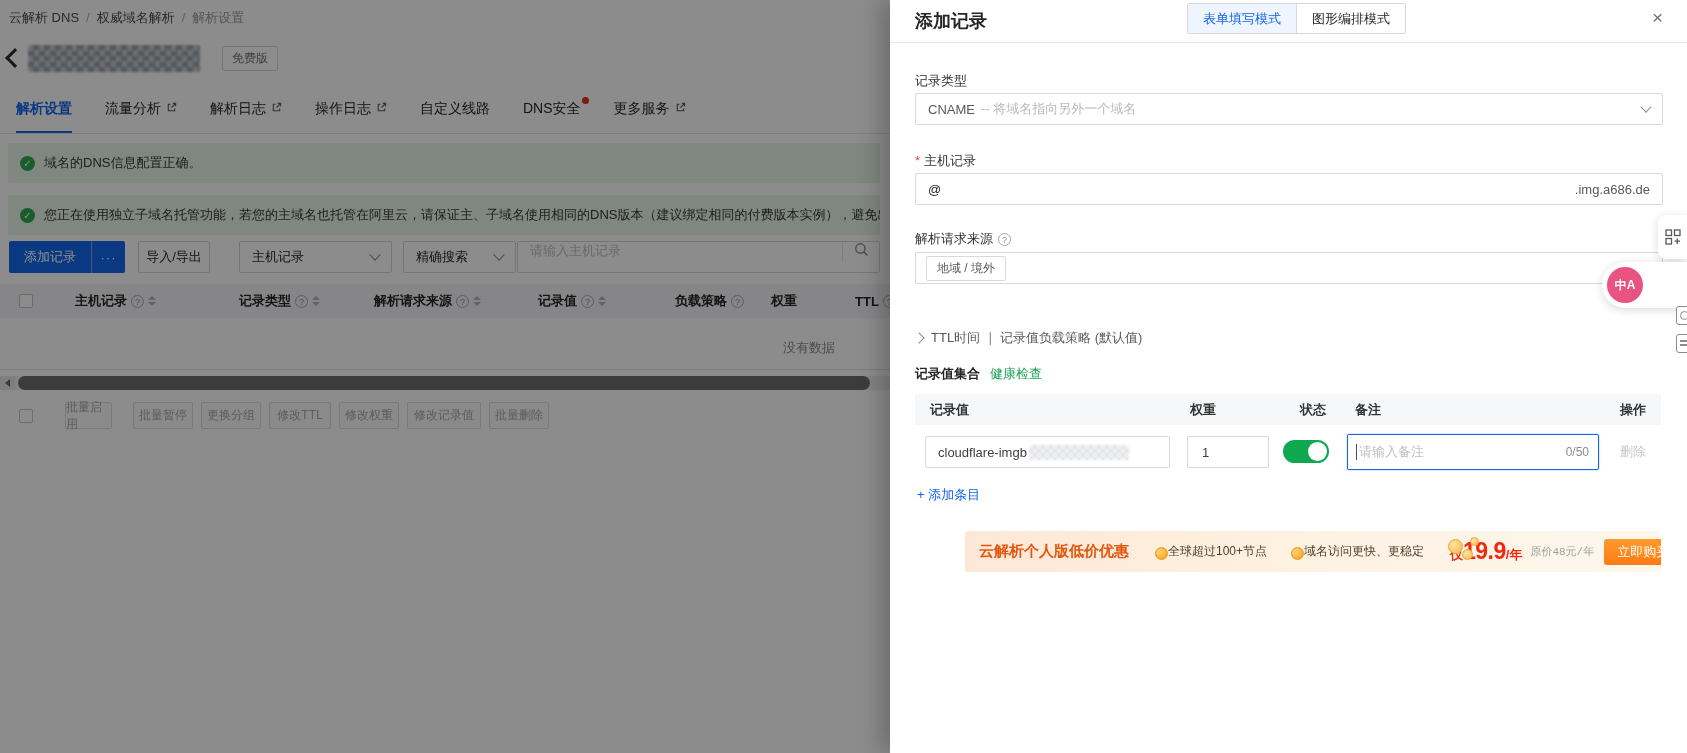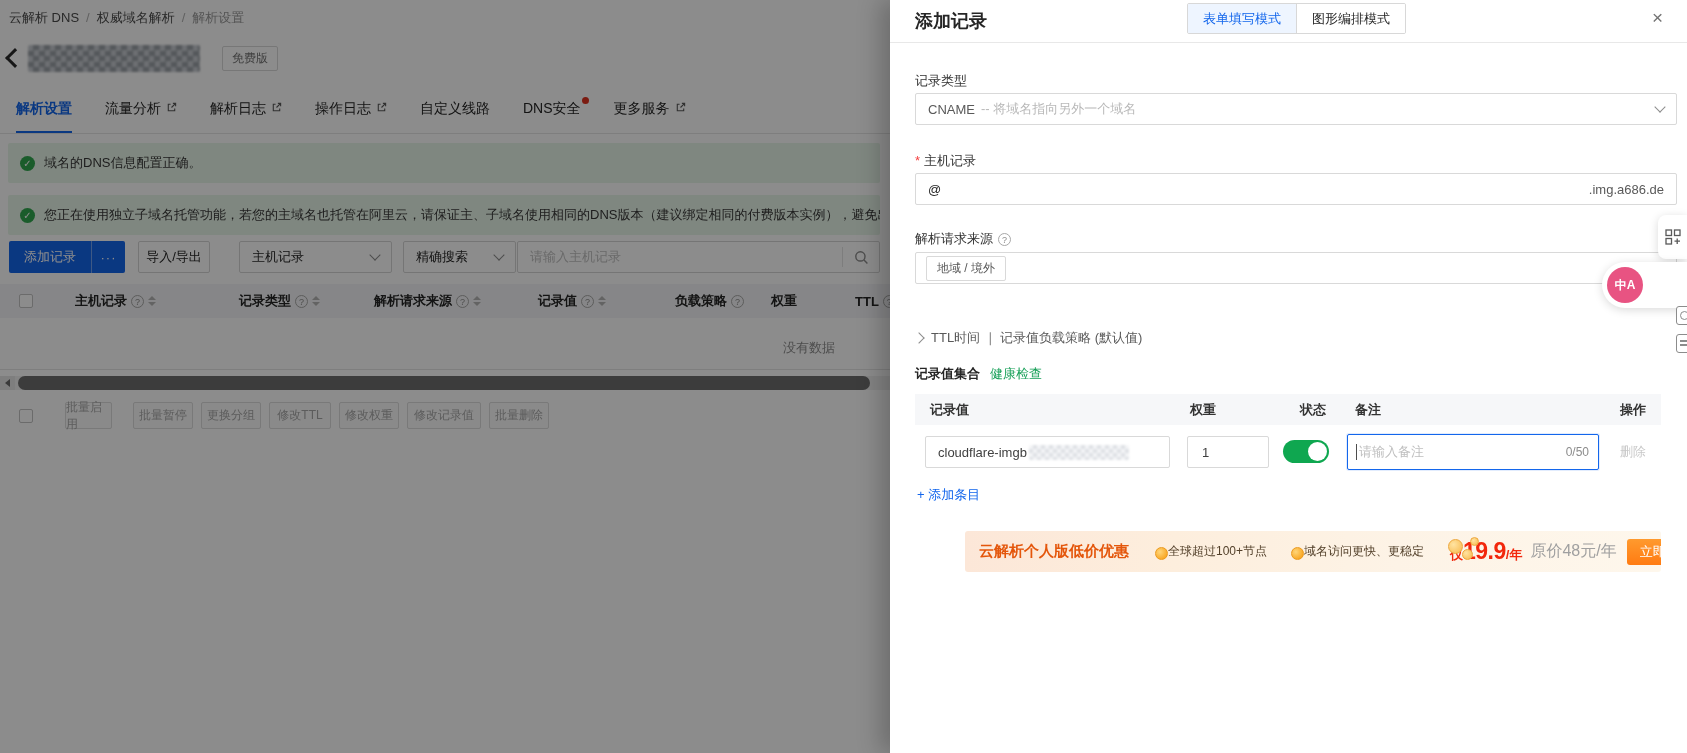--- a/index.html
+++ b/index.html
@@ -20,21 +20,21 @@
   .tab svg{margin-top:2px;}
   .reddot{position:absolute;top:-3px;right:-8px;width:7px;height:7px;border-radius:50%;background:#e0321f;}
   .divider{position:absolute;left:0;width:890px;height:1px;background:#e6e6e6;}
   .alert{position:absolute;left:8px;width:872px;height:40px;background:#e8f6e9;border-radius:2px;display:flex;align-items:center;padding:0 12px;box-sizing:border-box;overflow:hidden;white-space:nowrap;}
   .alert .txt{font-size:13px;color:#383838;}
   .okic{flex:0 0 15px;width:15px;height:15px;border-radius:50%;background:#31a84f;color:#fff;font-size:10px;line-height:15px;text-align:center;margin-right:9px;}
   .btn-blue{background:#1366ec;color:#fff;font-size:13px;display:flex;align-items:center;justify-content:center;cursor:pointer;}
   .btn-plain{background:#fff;border:1px solid #d6d6d6;border-radius:2px;color:#262626;font-size:13px;display:flex;align-items:center;justify-content:center;cursor:pointer;box-sizing:border-box;}
   .selbox{background:#fff;border:1px solid #d6d6d6;border-radius:2px;color:#262626;font-size:13px;display:flex;align-items:center;padding:0 12px;box-sizing:border-box;cursor:pointer;}
   .caret{width:7px;height:7px;border-right:1.5px solid #8c8c8c;border-bottom:1.5px solid #8c8c8c;transform:rotate(45deg);margin-left:auto;margin-top:-4px;}
-  .searchbox{background:#fff;border:1px solid #d6d6d6;border-radius:2px;display:flex;align-items:center;box-sizing:border-box;}
+  .searchbox{background:#fff;border:1px solid #d6d6d6;border-radius:2px;display:flex;box-sizing:border-box;}
   .ph{color:#c0c0c0;font-size:13px;padding-left:12px;flex:1;}
   .thead{position:absolute;left:0;width:890px;height:34px;background:#f4f5f7;display:flex;align-items:center;font-size:13px;color:#262626;font-weight:600;}
   .th{position:absolute;display:flex;align-items:center;gap:4px;}
   .helpic{width:13px;height:13px;border-radius:50%;border:1px solid #a8a8a8;color:#8c8c8c;font-size:9px;line-height:13px;text-align:center;font-weight:400;box-sizing:border-box;}
   .sort{display:flex;flex-direction:column;gap:2px;cursor:pointer;}
   .sort i{display:block;width:0;height:0;border-left:4px solid transparent;border-right:4px solid transparent;}
   .sort .up{border-bottom:4px solid #b5b5b5;}
   .sort .dn{border-top:4px solid #b5b5b5;}
   .cb{position:absolute;width:14px;height:14px;border:1px solid #c4c4c4;border-radius:2px;background:#fff;box-sizing:border-box;cursor:pointer;}
   .hscroll-track{position:absolute;left:0;width:890px;height:14px;background:#f1f1f1;}
@@ -45,21 +45,21 @@
   
   #mask{position:absolute;left:0;top:0;width:890px;height:753px;background:rgba(0,0,0,0.45);z-index:40;}
   #drawer{position:absolute;left:890px;top:0;width:797px;height:753px;background:#fff;z-index:50;box-shadow:-10px 0 22px rgba(0,0,0,0.22);}
   .dtitle{position:absolute;left:25px;top:9px;font-size:18px;font-weight:600;color:#262626;}
   .modetabs{position:absolute;left:297px;top:3px;display:flex;border:1px solid #d8d8d8;border-radius:2px;overflow:hidden;height:29px;}
   .mtab{padding:0 15px;font-size:13px;line-height:29px;cursor:pointer;background:#fff;color:#262626;}
   .mtab.active{background:#eef5ff;color:#1366ec;border-right:1px solid #d8d8d8;}
   .mtab:last-child{border-left:1px solid #d8d8d8;margin-left:-1px;}
   .dclose{position:absolute;right:24px;top:8px;font-size:19px;color:#737373;cursor:pointer;line-height:1;}
   .dlabel{position:absolute;left:25px;font-size:13px;color:#333;}
-  .dinput{position:absolute;left:25px;right:10px;height:32px;border:1px solid #d9d9d9;border-radius:2px;display:flex;align-items:center;box-sizing:border-box;background:#fff;font-size:13px;}
+  .dinput{position:absolute;left:25px;right:24px;height:32px;border:1px solid #d9d9d9;border-radius:2px;display:flex;align-items:center;box-sizing:border-box;background:#fff;font-size:13px;}
   .req{color:#f53f3f;margin-right:4px;}
   .chip{border:1px solid #d9d9d9;border-radius:2px;font-size:12px;color:#595959;padding:3px 10px;margin-left:10px;background:#fff;}
   .warn{position:absolute;left:25px;font-size:13px;color:#f7a11a;}
   .collapse{position:absolute;left:25px;display:flex;align-items:center;gap:8px;font-size:13px;color:#595959;cursor:pointer;}
   .chev-r{width:7px;height:7px;border-right:1.5px solid #8c8c8c;border-top:1.5px solid #8c8c8c;transform:rotate(45deg);}
   .vs-label{font-size:13px;font-weight:700;color:#262626;}
   .greenlink{font-size:13px;color:#18a058;cursor:pointer;margin-left:10px;}
   .rtable{position:absolute;left:25px;width:746px;}
   .rthead{position:relative;height:31px;background:#f6f7f9;font-size:13px;font-weight:600;color:#333;}
   .rth{position:absolute;top:0;line-height:31px;}
@@ -74,21 +74,21 @@
   
   #promo{position:absolute;left:75px;top:531px;width:696px;height:41px;border-radius:3px;background:linear-gradient(90deg,#fce7d8,#fdeedd 30%,#fdf3e6 62%,#fef7ec);display:flex;align-items:center;padding:0 14px;box-sizing:border-box;overflow:hidden;}
   .promo-title{font-size:15px;font-weight:700;color:#e4560b;margin-right:26px;white-space:nowrap;}
   .ppoint{display:flex;align-items:flex-end;font-size:12px;color:#53402a;margin-right:24px;white-space:nowrap;}
   .golddot{width:13px;height:13px;border-radius:50%;background:radial-gradient(circle at 35% 35%,#ffd579,#f9a825 75%);border:1px solid #eb9a1e;box-sizing:border-box;}
   .coins{position:relative;width:34px;height:30px;margin-left:auto;}
   .coin{position:absolute;border-radius:50%;background:radial-gradient(circle at 35% 35%,#ffe3a1,#f7b84b);border:1px solid #eda73c;box-sizing:border-box;}
   .price{display:flex;align-items:baseline;color:#f2270c;font-weight:700;white-space:nowrap;margin-left:2px;}
   .price .pp{font-size:13px;}
   .price .pv{font-size:23px;letter-spacing:-0.5px;}
-  .orig{font-size:16px;color:#a0a0a0;margin:0 10px 0 8px;white-space:nowrap;}
+  .orig{font-size:11px;color:#a0a0a0;margin:0 10px 0 8px;white-space:nowrap;font-family:Liberation Mono, monospace;}
   .buybtn{background:linear-gradient(180deg,#ff9a2e,#ff7b12);color:#fff;font-size:13px;border-radius:3px;padding:4px 13px;cursor:pointer;white-space:nowrap;}
   
   .railtab{position:absolute;background:#fff;box-shadow:0 2px 10px rgba(0,0,0,0.15);z-index:60;display:flex;align-items:center;}
   #rail-grid{left:1658px;top:215px;width:29px;height:44px;border-radius:8px 0 0 8px;justify-content:center;cursor:pointer;}
   #rail-translate{left:1602px;top:262px;width:85px;height:46px;border-radius:23px 0 0 23px;cursor:pointer;}
   .pinkcirc{width:36px;height:36px;border-radius:50%;background:#e85382;color:#ffffff;font-size:12px;font-weight:700;display:flex;align-items:center;justify-content:center;margin-left:5px;}
   .railcard{position:absolute;left:1676px;width:24px;height:19px;border:1.5px solid #8c8c8c;border-radius:3px;background:#fff;z-index:60;box-sizing:border-box;cursor:pointer;}
   .railcard .dotline{position:absolute;left:3px;top:4px;width:7px;height:7px;border:1.2px solid #8c8c8c;border-radius:50%;}
   .railcard .bar{position:absolute;left:12px;top:5px;width:7px;height:1.5px;background:#8c8c8c;}
   .railcard .bar2{position:absolute;left:12px;top:9px;width:7px;height:1.5px;background:#8c8c8c;}

